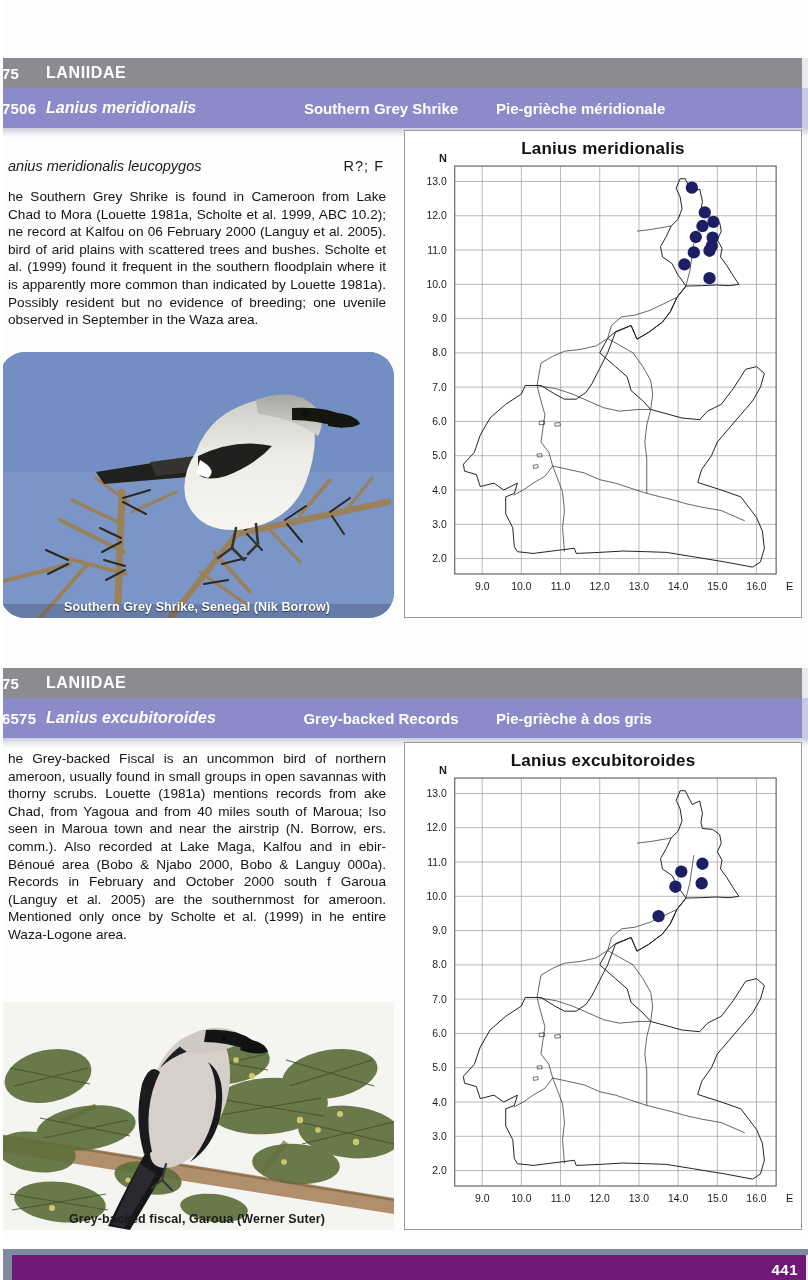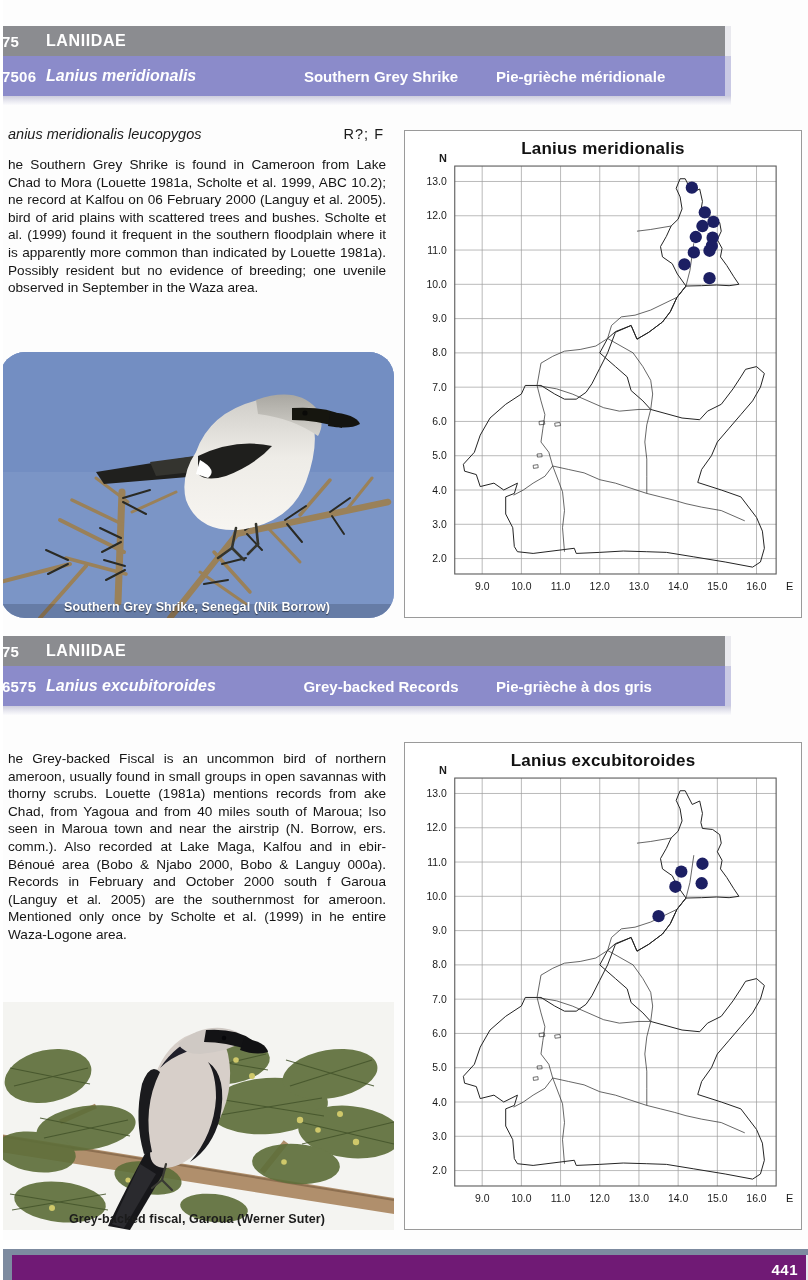--- a/index.html
+++ b/index.html
@@ -8,21 +8,21 @@
     width:808px; height:1280px;
     font-family:"Liberation Sans", sans-serif;
     color:#1a1a1a;
     position:relative;
     overflow:hidden;
   }
 
   .page { position:absolute; inset:0; background:#fdfdfd; }
 
   
-  .entry-header { position:absolute; left:0; width:731px; }
+  .entry-header { position:absolute; left:0; width:808px;margin-top:32px; }
   .band-family {
     position:relative; height:30px; background:#8b8c90;
     display:flex; align-items:center;
   }
   .band-family::after{
     content:""; position:absolute; right:0; top:0; width:6px; height:100%;
     background:#e9e9ee;
   }
   .band-species {
     position:relative; height:40px; background:#8b8bca;
@@ -56,21 +56,21 @@
     font-size:15px; font-weight:bold; color:#ffffff; text-align:left;
   }
 
   
   .textcol { position:absolute; left:0; width:398px;padding-left:8px; }
   .subsp-line {
     display:flex; justify-content:space-between; align-items:baseline;
     font-size:14.5px; padding-right:14px;
   }
   .subsp-name { font-style:italic; color:#1b1b1b; white-space:nowrap; }
-  .status-code { font-size:14.5px; color:#1b1b1b; letter-spacing:1px; }
+  .status-code { font-size:14.5px; color:#1b1b1b; letter-spacing:1px;margin-top:32px; }
   .body-text {
     margin-top:14px;
     font-size:13.6px;
     line-height:17.6px;
     text-align:justify;
     color:#151515;
     padding-right:12px;
     hyphens:none;
   }
 

